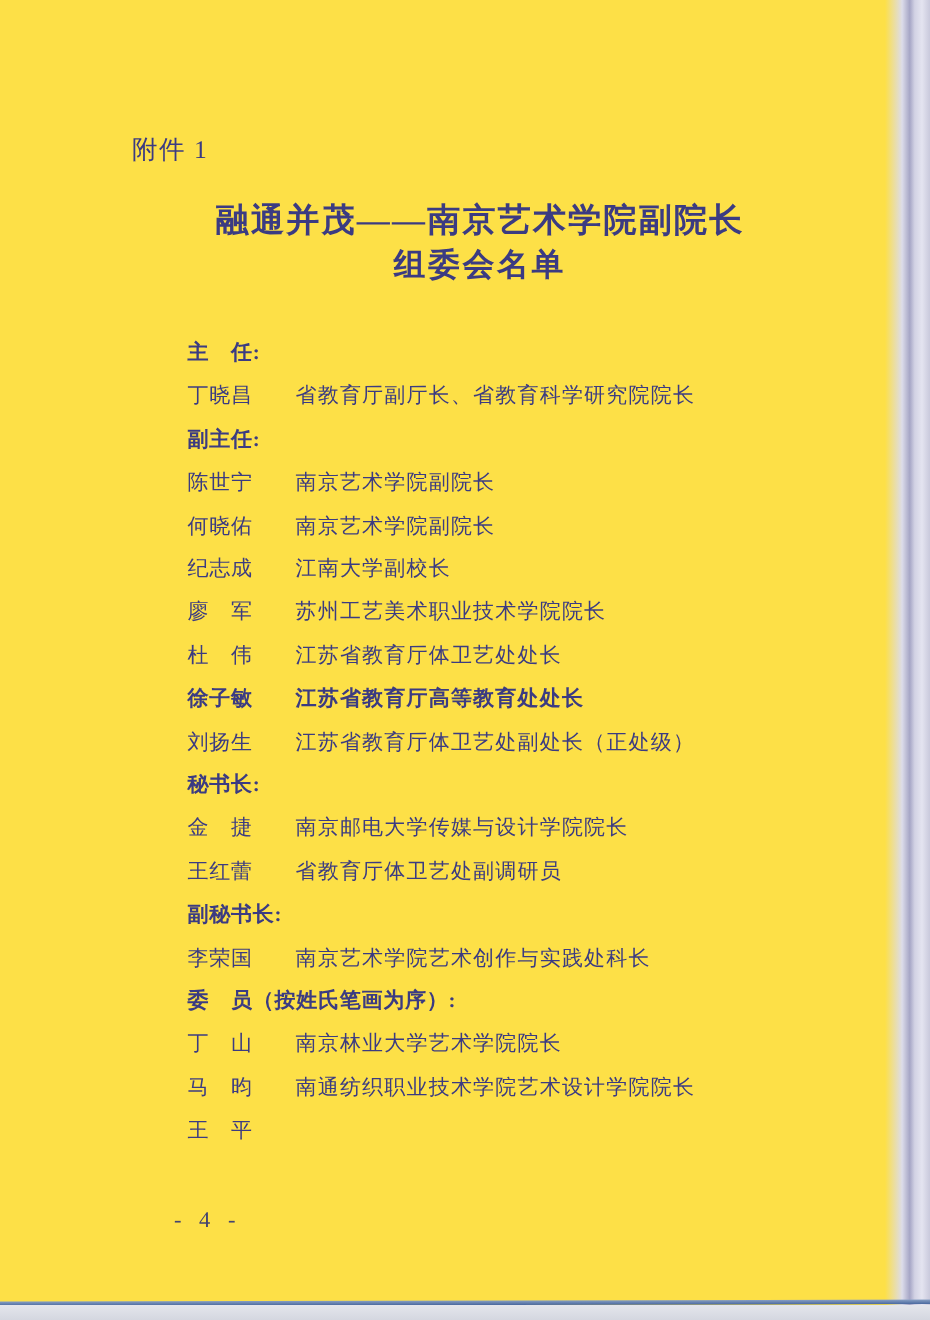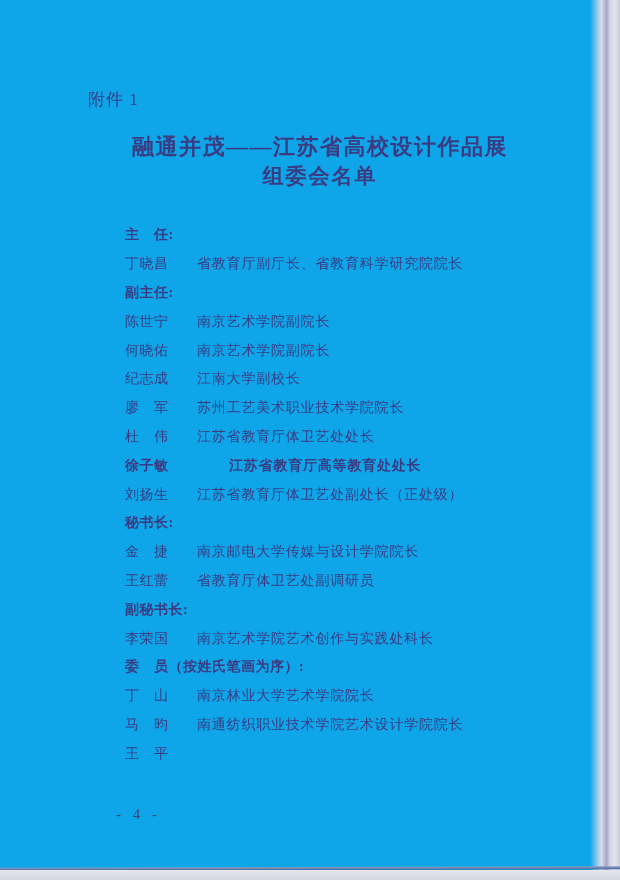--- a/index.html
+++ b/index.html
@@ -4,21 +4,21 @@
 <style>
   html, body { margin: 0; padding: 0; }
   body {
     width: 620px; height: 880px;
     background: #f2f2f4;
     font-family: "Liberation Serif", "DejaVu Serif", serif;
   }
   .canvas {
     position: relative;
     width: 620px; height: 880px;
-    background: #0ea5e9;
+    background: #fde047;
     overflow: hidden;
     color: #3b3b82;
   }
   
   .right-shadow {
     position: absolute; top: 0; right: 0;
     width: 30px; height: 100%;
     background: linear-gradient(to right,
       rgba(218,218,234,0) 0%,
       #dcdcea 38%,
@@ -69,36 +69,36 @@
     white-space: pre;
     letter-spacing: 0.5px;
     flex: none;
   }
   .row .role {
     margin-left: 9px;
     letter-spacing: 0.8px;
   }
   .row.header .name { width: auto; font-weight: 700; }
   .row.header .suffix { font-weight: 700; letter-spacing: 0.5px; }
-  .row.bold { font-weight: 700; gap: 32px; }
+  .row.bold { font-weight: 700; }
   .page-number {
     position: absolute; left: 116px; top: 806px;
     font-size: 15px; letter-spacing: 4px;
     color: #44446f;
   }
 </style>
 </head>
 <body>
 
 <div class="canvas">
 
   <div class="attachment">附件 1</div>
 
   <div class="title-block">
-    <div class="title-line1">融通并茂——江苏省高校设计作品展</div>
+    <div class="title-line1">融通并茂——南京艺术学院副院长</div>
     <div class="title-line2">组委会名单</div>
   </div>
 
   <div class="list" id="committee-list">
       <div class="row header">
         <span class="name">主　任:</span>
       </div>
       <div class="row">
         <span class="name">丁晓昌</span>
         <span class="role">省教育厅副厅长、省教育科学研究院院长</span>

